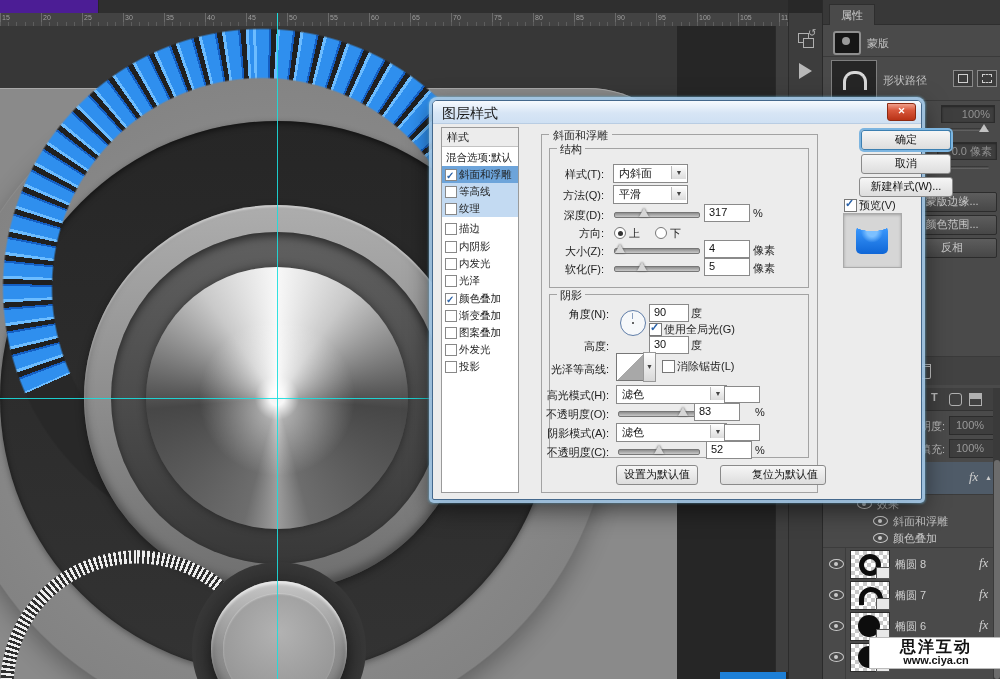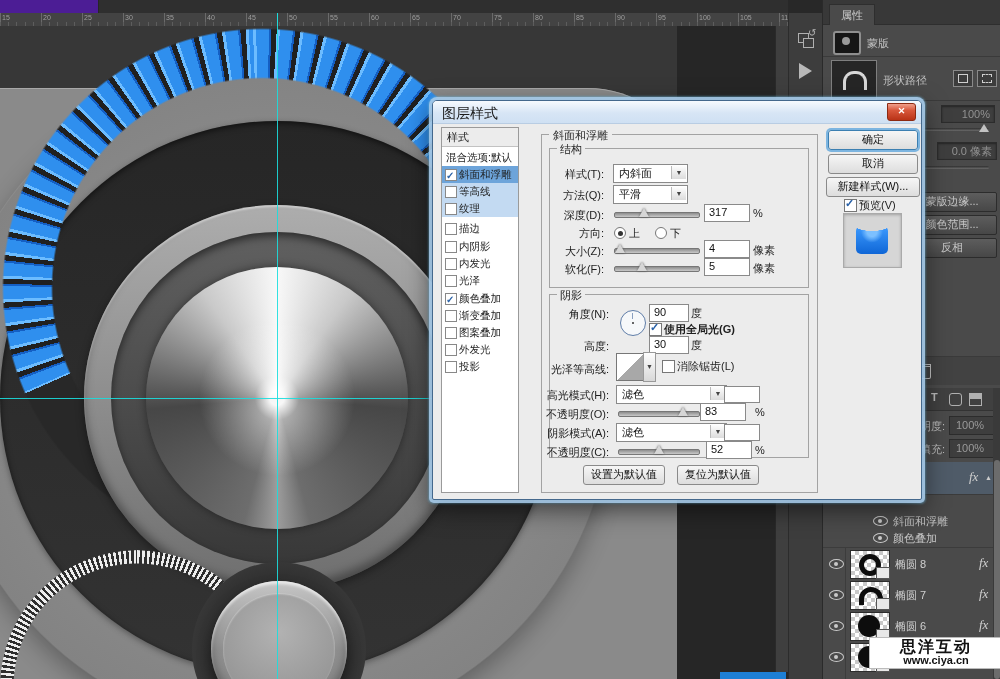--- a/index.html
+++ b/index.html
@@ -143,21 +143,21 @@
         border-left:1px solid #bbb;color:#444;font-size:7px;font-weight:normal;text-align:center;line-height:14px;}
   .vbox{position:absolute;height:16px;background:#fff;border:1px solid #8a8a8a;font-size:11px;color:#111;line-height:15px;padding-left:4px;}
   .track{position:absolute;height:4px;background:linear-gradient(#8d8d8d,#c9c9c9);border:1px solid #777;border-radius:2px;}
   .sl-thumb{position:absolute;width:0;height:0;border-left:5px solid transparent;border-right:5px solid transparent;
             border-bottom:9px solid #d6d6d6;filter:drop-shadow(0 0 1px #555);}
   .cb{position:absolute;width:11px;height:11px;background:#fff;border:1px solid #777;}
   .cb.checked::after{content:"✓";position:absolute;left:0px;top:-3px;color:#2a62a8;font-size:11px;font-weight:bold;}
   .radio{position:absolute;width:10px;height:10px;border:1px solid #777;border-radius:50%;background:#fff;}
   .radio.sel::after{content:"";position:absolute;left:2.5px;top:2.5px;width:5px;height:5px;border-radius:50%;background:#333;}
   .dlg-btn{position:absolute;height:18px;background:linear-gradient(#f6f6f6,#dddddd);border:1px solid #8a8a8a;border-radius:3px;
-           font-size:11px;color:#111;text-align:center;line-height:17px;}
+           font-size:11px;color:#111;text-align:center;line-height:17px;margin-left:33px;}
   #btn-ok{box-shadow:0 0 0 2px #7db5e0;border-color:#3c7fb1;}
   #style-list{position:absolute;left:8px;top:26px;width:76px;height:364px;background:#fff;border:1px solid #9a9a9a;}
   #style-hdr{position:absolute;left:0;top:0;width:100%;height:19px;background:#ececec;border-bottom:1px solid #c2c2c2;
              font-size:11px;color:#1e1e1e;line-height:19px;padding-left:5px;box-sizing:border-box;}
   .sl-row{position:absolute;left:0;width:100%;height:17px;font-size:10.5px;color:#1e1e1e;line-height:17px;white-space:nowrap;overflow:hidden;}
   .sl-row .cb2{position:absolute;left:3px;top:3px;width:10px;height:10px;background:#fff;border:1px solid #888;}
   .sl-row .cb2.checked::after{content:"✓";position:absolute;left:0;top:-3px;color:#2a62a8;font-size:10px;font-weight:bold;}
   .sl-row .lbl{position:absolute;left:17px;top:0;}
   .sl-row.noCb .lbl{left:4px;}
   .sl-row.selected{background:#6da4da;}
@@ -301,20 +301,26 @@
     <div class="lrow-label r" style="left:60px;top:419px;width:62px;">不透明度:</div>
     <div class="drop-box" style="left:126px;top:416px;"><span>100%</span></div>
     <div class="lrow-label r" style="left:60px;top:442px;width:62px;">填充:</div>
     <div class="drop-box" style="left:126px;top:439px;"><span>100%</span></div>
 
     <div id="sel-row">
       <span class="fx" style="position:absolute;left:146px;top:7px;">fx</span>
       <span style="position:absolute;left:162px;top:12px;font-size:7px;color:#ccc;">▲</span>
     </div>
 
+    <div class="eff-row" style="top:496px;">
+      <span class="eye" style="position:absolute;left:34px;top:3px;">
+          <i></i>
+        </span>
+      <span class="eff-label" style="left:54px;">效果</span>
+    </div>
     <div class="eff-row" style="top:513px;">
       <span class="eye" style="position:absolute;left:50px;top:3px;">
           <i></i>
         </span>
       <span class="eff-label" style="left:70px;">斜面和浮雕</span>
     </div>
     <div class="eff-row" style="top:530px;">
       <span class="eye" style="position:absolute;left:50px;top:3px;">
           <i></i>
         </span>
@@ -478,53 +484,53 @@
     <div class="dlabel" style="left:320px;top:160px;">像素</div>
 
     <div class="fieldset" style="left:116px;top:193px;width:258px;height:162px;"></div>
     <div class="legend" style="left:124px;top:187px;text-align:center;">阴影</div>
 
     <div class="dlabel r" style="left:116px;top:206px;width:60px;">角度(N):</div>
     <div class="dial" style="left:187px;top:209px;"></div>
     <div class="vbox" style="left:216px;top:203px;width:34px;">90</div>
     <div class="dlabel" style="left:258px;top:205px;">度</div>
     <div class="cb checked" style="left:216px;top:222px;"></div>
-    <div class="dlabel" style="left:231px;top:221px;font-weight:bold;">使用全局光(G)</div>
+    <div class="dlabel" style="left:231px;top:221px;">使用全局光(G)</div>
     <div class="dlabel r" style="left:116px;top:238px;width:60px;">高度:</div>
     <div class="vbox" style="left:216px;top:235px;width:34px;">30</div>
     <div class="dlabel" style="left:258px;top:237px;">度</div>
 
     <div class="dlabel r" style="left:106px;top:261px;width:70px;">光泽等高线:</div>
     <div class="contour" style="left:183px;top:252px;"></div>
     <div class="contour-dd" style="left:210px;top:251px;">▼</div>
     <div class="cb" style="left:229px;top:259px;"></div>
     <div class="dlabel" style="left:244px;top:258px;">消除锯齿(L)</div>
 
     <div class="dlabel r" style="left:101px;top:287px;width:75px;">高光模式(H):</div>
     <div class="dd" style="left:183px;top:284px;width:104px;"><span>滤色</span><b>▼</b></div>
     <div class="swatch" style="left:291px;top:285px;"></div>
 
     <div class="dlabel r" style="left:101px;top:306px;width:75px;">不透明度(O):</div>
     <div class="track" style="left:185px;top:310px;width:80px;"></div>
     <div class="sl-thumb" style="left:245px;top:306px;"></div>
-    <div class="vbox" style="left:267px;top:302px;width:40px;">83</div>
+    <div class="vbox" style="left:261px;top:302px;width:40px;">83</div>
     <div class="dlabel" style="left:322px;top:305px;">%</div>
 
     <div class="dlabel r" style="left:101px;top:325px;width:75px;">阴影模式(A):</div>
     <div class="dd" style="left:183px;top:322px;width:104px;"><span>滤色</span><b>▼</b></div>
     <div class="swatch" style="left:291px;top:323px;"></div>
 
     <div class="dlabel r" style="left:101px;top:344px;width:75px;">不透明度(C):</div>
     <div class="track" style="left:185px;top:348px;width:80px;"></div>
     <div class="sl-thumb" style="left:221px;top:344px;"></div>
     <div class="vbox" style="left:273px;top:340px;width:40px;">52</div>
     <div class="dlabel" style="left:322px;top:343px;">%</div>
 
     <div class="dlg-btn" style="left:150px;top:364px;width:80px;">设置为默认值</div>
-    <div class="dlg-btn" style="left:244px;top:364px;width:80px;">复位为默认值</div>
+    <div class="dlg-btn" style="left:254px;top:364px;width:80px;padding-left:24px;">复位为默认值</div>
 
     <div class="dlg-btn" id="btn-ok" style="left:395px;top:29px;width:88px;">确定</div>
     <div class="dlg-btn" style="left:395px;top:53px;width:88px;">取消</div>
     <div class="dlg-btn" style="left:393px;top:76px;width:92px;">新建样式(W)...</div>
     <div class="cb checked" style="left:411px;top:98px;"></div>
     <div class="dlabel" style="left:426px;top:97px;">预览(V)</div>
     <div id="preview-box">
       <div id="preview-shape"></div>
     </div>
   </div>

